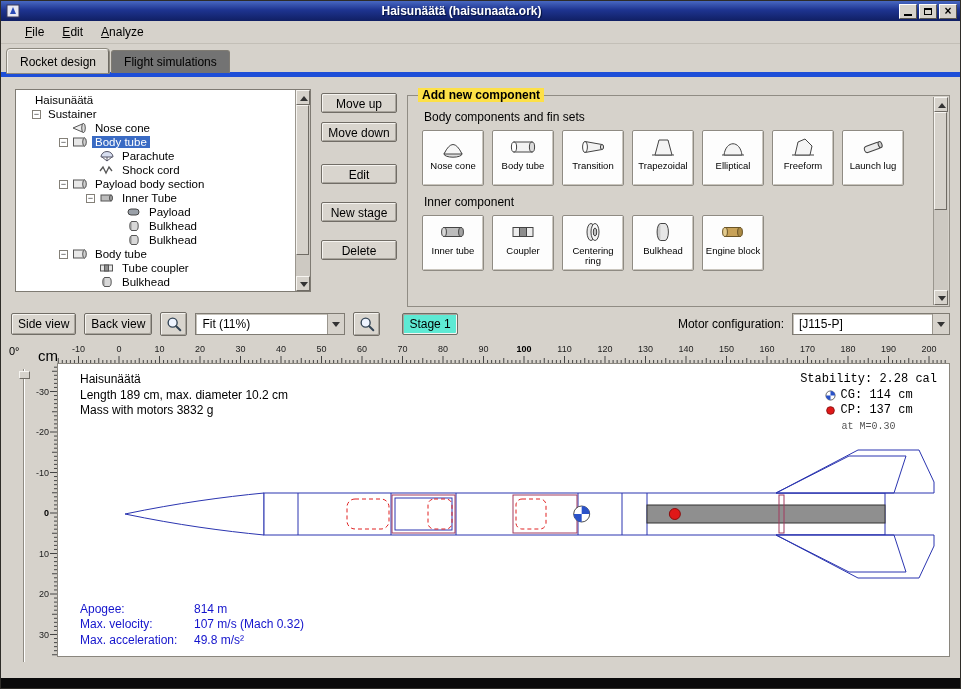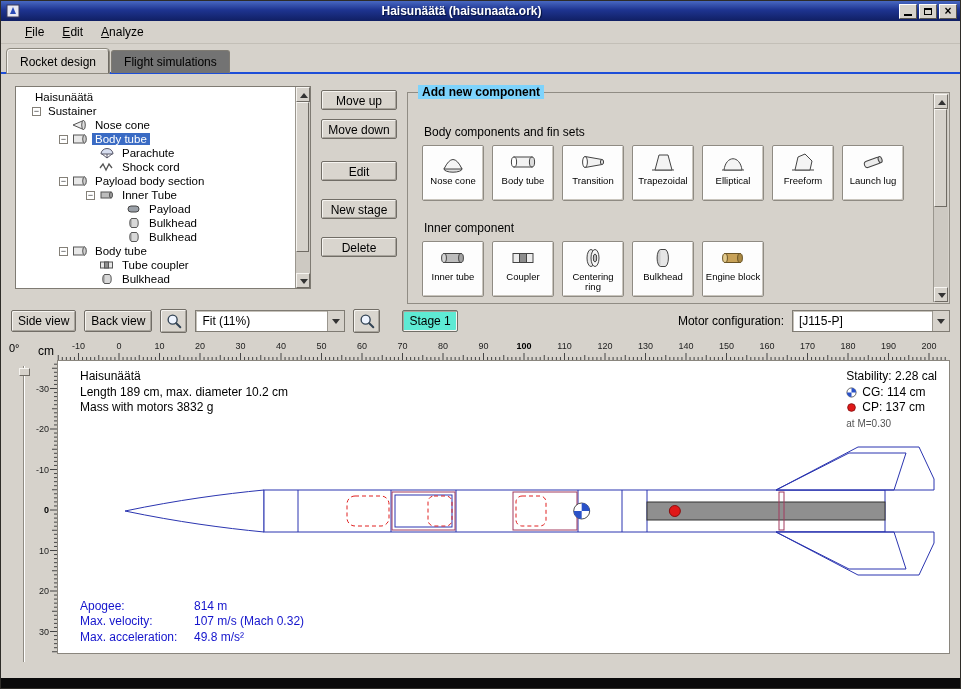--- a/index.html
+++ b/index.html
@@ -15,21 +15,21 @@
 .glyph-min{width:8px;height:2px;background:#000;margin-top:8px;}
 .glyph-max{width:8px;height:7px;border:1px solid #000;border-top-width:2px;}
 .glyph-close{font-size:12px;font-weight:bold;line-height:1;}
 
 .menubar{flex:0 0 23px;display:flex;align-items:center;padding:0 16px;gap:2px;border-bottom:1px solid #c3bfb7;}
 .menu-item{padding:3px 8px;}
 
 .tabrow{flex:0 0 28px;display:flex;align-items:flex-end;padding:4px 6px 0;gap:2px;}
 .tab{padding:4px 12px 4px;background:#737373;border:1px solid #7f7b73;border-bottom:none;border-radius:3px 3px 0 0;position:relative;top:1px;}
 .tab.active{background:#d6d2cb;padding-top:5px;border-color:#f4f2ee #6f6b64 #d6d2cb #f4f2ee;outline:1px solid #8d897f;z-index:2;}
-.tabpane{flex:1;display:flex;flex-direction:column;border-top:2px solid #1d4ed8;background:#d6d2cb;min-height:0;}
+.tabpane{flex:1;display:flex;flex-direction:column;border-top:5px solid #1d4ed8;background:#d6d2cb;min-height:0;}
 
 .top-panel{flex:0 0 230px;display:flex;padding:12px 10px 0 14px;gap:10px;}
 .tree-wrap{width:296px;height:203px;background:#fff;border:1px solid #7f7b73;display:flex;}
 .tree{flex:1;overflow:hidden;padding:3px 0 0 2px;}
 .tree-row{height:14px;display:flex;align-items:center;white-space:nowrap;font-size:11.5px;}
 .tree-indent{display:inline-block;flex:0 0 auto;}
 .expander{width:9px;height:9px;flex:0 0 9px;border:1px solid #848078;background:#fff;font-size:9px;line-height:7px;text-align:center;margin-right:4px;color:#333;}
 .expander-blank{width:13px;flex:0 0 13px;}
 .tree-icon-wrap{width:17px;flex:0 0 17px;margin-right:3px;}
 .tree-icon{width:16px;height:12px;display:block;}
@@ -42,23 +42,23 @@
 .sb-btn.up::after{top:5px;border-bottom:5px solid #333;}
 .sb-btn.down::after{top:5px;border-top:5px solid #333;}
 .sb-track{flex:1;position:relative;}
 .sb-thumb{position:absolute;left:0;width:13px;background:#d6d2cb;border:1px solid;border-color:#f7f5f1 #6f6b64 #6f6b64 #f7f5f1;}
 
 .btn{background:#d9d5ce;border:1px solid #716d66;border-radius:2px;box-shadow:inset 1px 1px 0 #f6f4f0,inset -1px -1px 0 #a8a49c;font-size:12px;padding:3px 6px;font-family:inherit;color:#000;cursor:default;}
 #actions{display:flex;flex-direction:column;width:76px;margin-top:4px;}
 .act-btn{height:20px;width:76px;}
 
 .groupbox{flex:1;position:relative;border:1px solid #908c84;margin-top:6px;height:212px;padding:12px 28px 6px 14px;}
-.groupbox-title{position:absolute;top:-8px;left:10px;background:#7dd3fc;padding:0 4px;font-weight:bold;}
+.groupbox-title{position:absolute;top:-8px;left:10px;background:#fde047;padding:0 4px;font-weight:bold;}
 .groupbox .vscroll{position:absolute;right:1px;top:1px;bottom:1px;}
-.comp-group-label{margin:20px 0 6px 2px;}
+.comp-group-label{margin:2px 0 6px 2px;}
 .comp-row{display:flex;gap:8px;margin-bottom:9px;}
 .comp-btn{width:62px;height:56px;background:#fdfdfd;border:1px solid #8f8b83;border-radius:2px;box-shadow:inset 1px 1px 0 #fff,inset -1px -1px 0 #c9c5bd;display:flex;flex-direction:column;align-items:center;padding:4px 2px 2px;gap:2px;font-family:inherit;cursor:default;}
 .comp-icon{width:28px;height:24px;flex:0 0 24px;}
 .comp-label{font-size:9.5px;line-height:1.1;text-align:center;color:#000;}
 
 .toolbar{flex:0 0 34px;display:flex;align-items:center;gap:8px;padding:0 10px;}
 .icon-btn{width:27px;height:24px;padding:1px;display:flex;align-items:center;justify-content:center;}
 .mag{width:18px;height:18px;}
 .combo{height:22px;background:#fff;border:1px solid #7f7b73;box-shadow:inset 1px 1px 0 #c5c1b9;display:flex;align-items:center;width:150px;}
 .combo.wide{width:158px;}
@@ -66,30 +66,30 @@
 .combo-arrow{width:17px;height:100%;background:#d6d2cb;border-left:1px solid #9a968e;display:flex;align-items:center;justify-content:center;flex:0 0 17px;}
 .combo-arrow::after{content:"";border-left:4px solid transparent;border-right:4px solid transparent;border-top:5px solid #333;}
 .stage-btn{margin-left:14px;background:#5eead4;box-shadow:inset 1px 1px 0 #a8a49c,inset -1px -1px 0 #f6f4f0;}
 .toolbar-right{margin-left:auto;display:flex;align-items:center;gap:8px;}
 
 .viewer{flex:1;position:relative;min-height:0;}
 .rot-label{position:absolute;left:8px;top:4px;font-size:11px;}
 .rot-slider{position:absolute;left:18px;top:28px;bottom:16px;width:11px;}
 .rot-track{position:absolute;left:4px;top:0;bottom:0;width:2px;background:#8f8b83;border-right:1px solid #fff;}
 .rot-handle{position:absolute;left:0;top:2px;width:11px;height:8px;background:#d6d2cb;border:1px solid;border-color:#f6f4f0 #6f6b64 #6f6b64 #f6f4f0;}
-.ruler-corner{position:absolute;left:37px;top:6px;font-size:12px;}
+.ruler-corner{position:absolute;left:37px;top:6px;font-size:15px;}
 .ruler-top{position:absolute;left:56px;top:0;width:893px;height:22px;}
 .ruler-left{position:absolute;left:34px;top:22px;width:22px;height:294px;}
 .canvas{position:absolute;left:56px;top:22px;width:893px;height:294px;background:#fff;border:1px solid #8a867e;}
 #rocket-svg{position:absolute;left:0;top:0;}
 .ruler-text{font-size:9px;fill:#222;font-family:"Liberation Sans",sans-serif;}
 .ruler-text.bold{font-weight:bold;fill:#000;}
 .info-block{position:absolute;left:22px;top:8px;line-height:15.5px;}
 .stab-block{position:absolute;right:12px;top:8px;line-height:15.5px;}
-.stab-row{display:flex;align-items:center;justify-content:flex-start;gap:5px;}
+.stab-row{display:flex;align-items:center;justify-content:center;gap:5px;font-family:Liberation Mono, monospace;}
 .stab-row.mach{font-size:10px;color:#555;}
 .flight-block{position:absolute;left:22px;bottom:8px;color:#1414cc;line-height:15.5px;display:grid;grid-template-columns:104px auto;column-gap:10px;}
 
 .statusbar{flex:0 0 17px;display:flex;gap:36px;align-items:center;padding-left:30px;font-size:10.5px;font-weight:bold;border-top:1px solid #a5a19a;}
 .bottom-strip{flex:0 0 10px;background:#0a0a0a;}
 </style>
 </head>
 <body>
 
 <svg width="0" height="0" style="position:absolute" aria-hidden="true">

